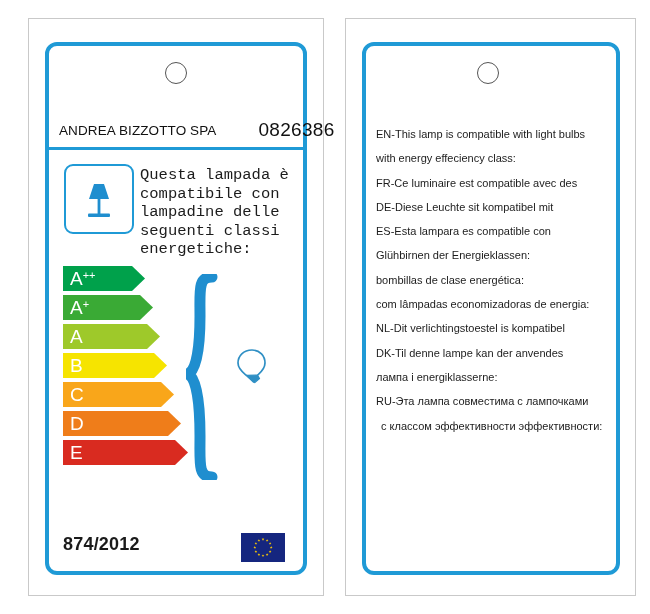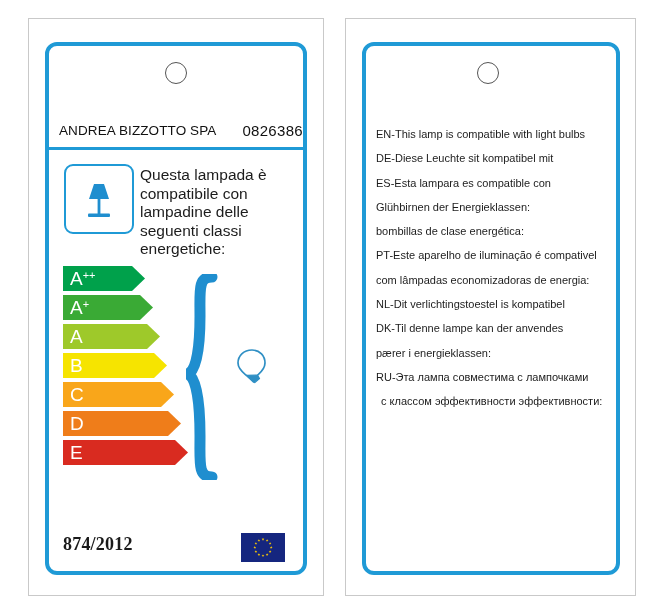--- a/index.html
+++ b/index.html
@@ -49,41 +49,41 @@
   #header-row{
     position:absolute;
     left:49px;top:115px;width:254px;height:30px;
     display:flex;align-items:center;
   }
   #brand-name{
     font-size:13.5px;color:#111;letter-spacing:.1px;
     margin-left:10px;white-space:nowrap;
   }
   #product-code{
-    font-size:15px;color:#111;letter-spacing:.3px;
-    margin-left:26px;white-space:nowrap;
+    font-size:19px;color:#111;letter-spacing:.3px;
+    margin-left:42px;white-space:nowrap;
   }
   #header-divider{
     position:absolute;left:47px;top:147px;width:258px;height:3px;
     background:#1f9ad6;
   }
 
   
   #lamp-icon-box{
     position:absolute;left:64px;top:164px;width:70px;height:70px;
     border:2.5px solid #1f9ad6;border-radius:9px;
     box-sizing:border-box;background:#fff;
     display:flex;align-items:center;justify-content:center;
   }
   #lamp-icon-box svg{display:block;}
 
   
   #italian-caption{
     position:absolute;left:140px;top:166px;width:152px;
-    font-size:15.5px;line-height:18.6px;color:#1c1c1c;
+    font-size:15.5px;line-height:18.6px;color:#1c1c1c;font-family:Liberation Mono, monospace;
   }
 
   
   #energy-scale{
     position:absolute;left:63px;top:266px;width:125px;
   }
   .energy-row{
     position:relative;height:25px;margin-bottom:4px;
   }
   .energy-arrow{
@@ -107,21 +107,21 @@
   #brace-graphic{
     position:absolute;left:186px;top:274px;width:42px;height:206px;
   }
   #bulb-icon{
     position:absolute;left:233px;top:344px;width:44px;height:44px;
   }
 
   
   #regulation-number{
     position:absolute;left:63px;top:534px;
-    font-size:18px;font-weight:bold;color:#1a1a1a;letter-spacing:.2px;font-family:Liberation Serif, serif;
+    font-size:18px;font-weight:bold;color:#1a1a1a;letter-spacing:.2px;
   }
   #eu-flag{
     position:absolute;left:241px;top:533px;width:44px;height:29px;
     background:#15267f;
   }
 
   
   #language-list{
     position:absolute;left:376px;top:122px;width:232px;
     font-size:11px;color:#1c1c1c;
@@ -269,26 +269,27 @@
   </div>
 
   <div class="outer-card" id="outer-right"></div>
 
   <div class="tag" id="tag-right"></div>
 
   <div class="punch-hole" id="hole-right"></div>
 
   <div id="language-list">
       <div class="language-line">EN-This lamp is compatible with light bulbs</div>
+      <div class="language-line">with energy effeciency class:</div>
+      <div class="language-line">FR-Ce luminaire est compatible avec des</div>
       <div class="language-line">DE-Diese Leuchte sit kompatibel mit</div>
       <div class="language-line">ES-Esta lampara es compatible con</div>
       <div class="language-line">Glühbirnen der Energieklassen:</div>
       <div class="language-line">bombillas de clase energética:</div>
-      <div class="language-line">PT-Este aparelho de iluminação é compativel</div>
       <div class="language-line">com lâmpadas economizadoras de energia:</div>
       <div class="language-line">NL-Dit verlichtingstoestel is kompatibel</div>
       <div class="language-line">DK-Til denne lampe kan der anvendes</div>
-      <div class="language-line">pærer i energieklassen:</div>
+      <div class="language-line">лампа i energiklasserne:</div>
       <div class="language-line">RU-Эта лампа совместима с лампочками</div>
       <div class="language-line indent"> с классом эффективности эффективности:</div>
     </div>
 
 </div>
 
 </body></html>

